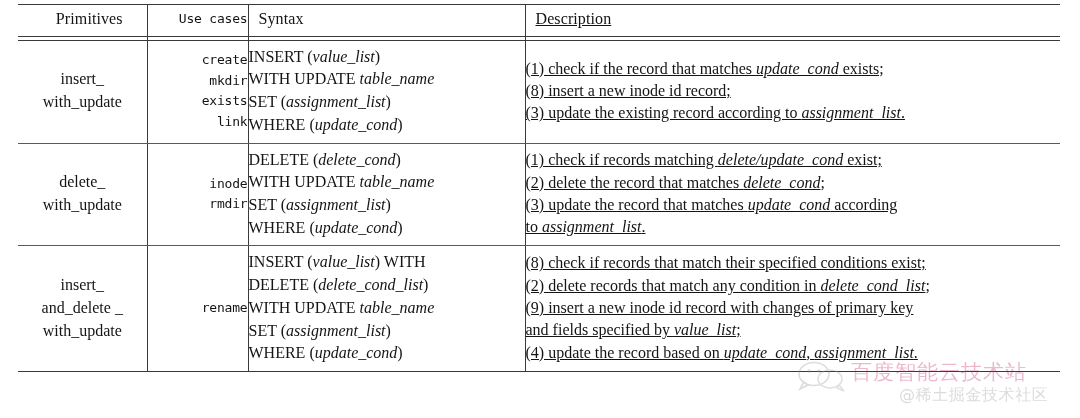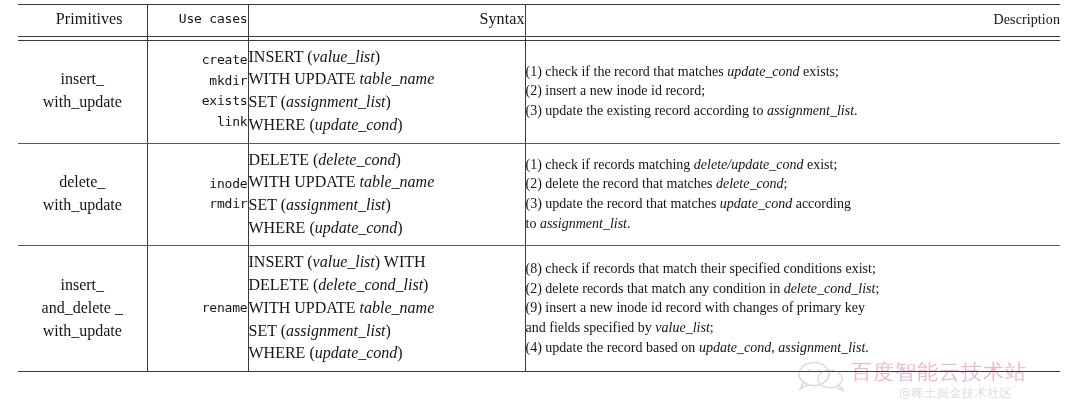--- a/index.html
+++ b/index.html
@@ -61,21 +61,21 @@
   .cell-prim { border-right: 1.1px solid #3a3a3a; }
   .cell-use  { border-right: 1.1px solid #3a3a3a; }
   .cell-syn  { border-right: 1.1px solid #3a3a3a; }
 
   th.cell-prim, th.cell-use, th.cell-syn { border-right: 1.1px solid #3a3a3a; }
 
   
   th {
     font-weight: normal;
     font-size: 16.5px;
-    text-align: right;
+    text-align: left;
     padding-left: 10px !important;
     letter-spacing: 0.1px;
   }
   th.cell-prim, th.cell-use { padding-left: 14px !important; }
 
   .cell-prim {
     text-align: center;
     font-size: 16px;
     line-height: 1.42;
     padding-left: 4px;
@@ -89,24 +89,25 @@
     padding-right: 10px;
     letter-spacing: -0.2px;
   }
   .cell-syn {
     font-size: 16px;
     line-height: 1.42;
     padding-left: 9px;
     padding-right: 6px;
   }
   .cell-desc {
-    font-size: 14px;
+    font-size: 16px;
     line-height: 1.4;
     padding-left: 11px;
     padding-right: 6px;
+    text-decoration: underline;
   }
 
   .ln { display: block; white-space: pre; }
   em.code { font-style: italic; }
 
   
   #watermark {
     position: absolute;
     left: 795px;
     top: 357px;
@@ -130,21 +131,21 @@
     font-size: 21px;
     letter-spacing: 1px;
     color: #be185d;
     white-space: nowrap;
   }
   #wm-sub {
     position: absolute;
     left: 104px;
     top: 28px;
     font-family: "DejaVu Sans", "Liberation Sans", sans-serif;
-    font-size: 12px;
+    font-size: 16px;
     letter-spacing: 0.6px;
     color: #8a8a8a;
     white-space: nowrap;
   }
 </style>
 </head>
 <body>
 
 <div id="table-wrap">
   <table class="primitives-table">
@@ -181,21 +182,21 @@
             <span class="ln">link</span>
           </td>
           <td class="cell-syn">
             <span class="ln">INSERT (<em class="code">value_list</em>)</span>
             <span class="ln">WITH UPDATE <em class="code">table_name</em></span>
             <span class="ln">SET (<em class="code">assignment_list</em>)</span>
             <span class="ln">WHERE (<em class="code">update_cond</em>)</span>
           </td>
           <td class="cell-desc">
             <span class="ln">(1) check if the record that matches <em class="code">update_cond</em> exists;</span>
-            <span class="ln">(2) insert a new inode id record;</span>
+            <span class="ln">(8) insert a new inode id record;</span>
             <span class="ln">(3) update the existing record according to <em class="code">assignment_list</em>.</span>
           </td>
         </tr>
         <tr class="body-row">
           <td class="cell-prim">
             <span class="ln">delete_</span>
             <span class="ln">with_update</span>
           </td>
           <td class="cell-use">
             <span class="ln">inode</span>

